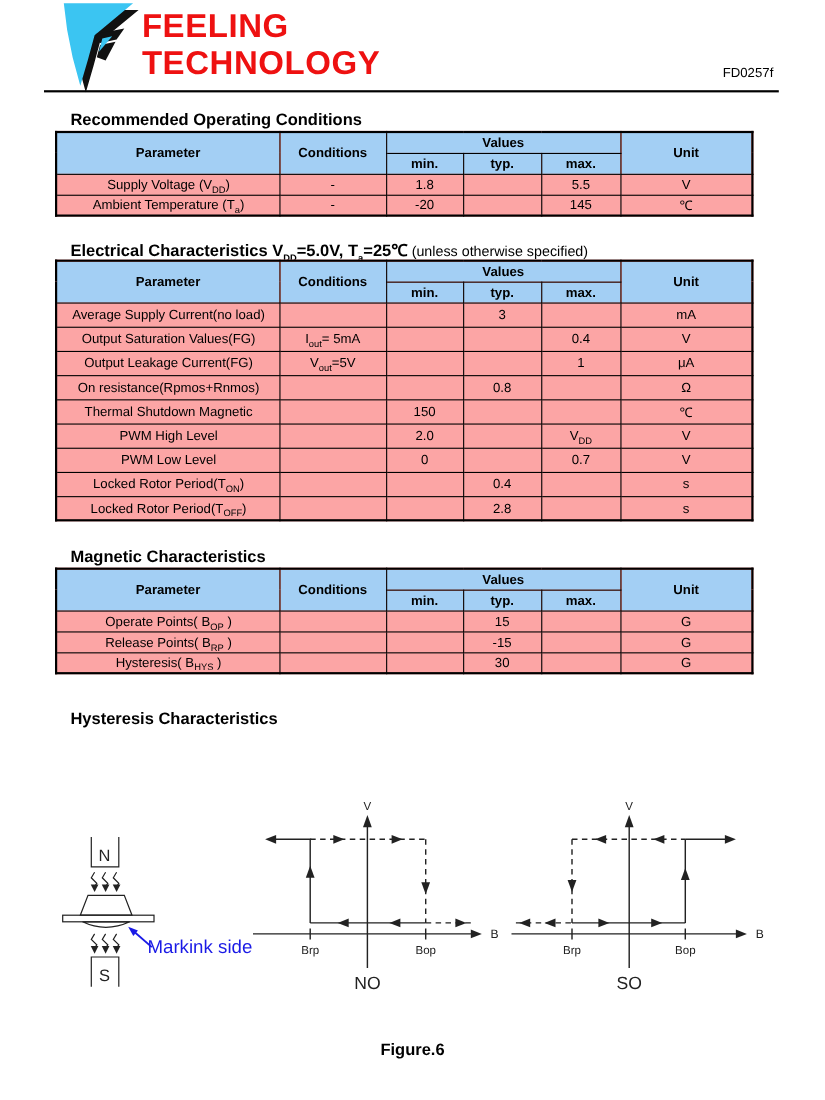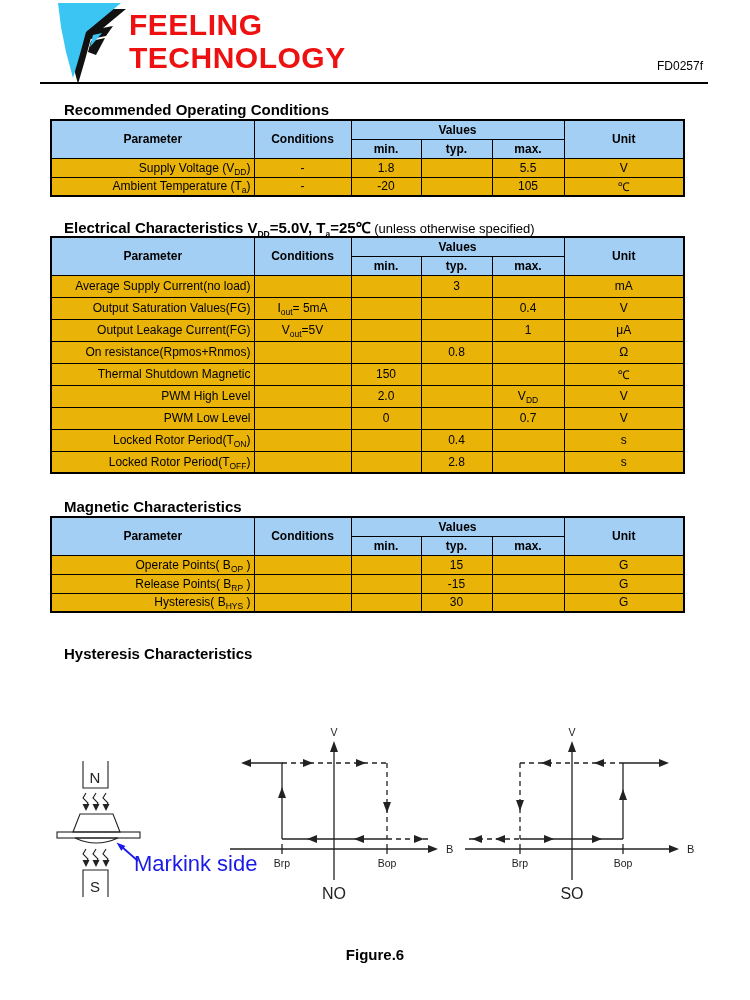--- a/index.html
+++ b/index.html
@@ -22,30 +22,30 @@
     font-weight:bold;font-size:30px;line-height:32px;letter-spacing:.5px;white-space:nowrap}
   .partno{position:absolute;top:59px;right:47px;font-size:12px;font-weight:normal}
   .hrule{position:absolute;top:82px;left:40px;width:668px;height:2px;background:#000}
 
   
   .sec{position:absolute;left:64px;margin:0;font-size:15px;font-weight:bold;white-space:nowrap}
   .sec .suffix{font-weight:normal;font-size:13px}
 
   
   table.dt{position:absolute;left:50px;width:633px;border-collapse:collapse;
-    table-layout:fixed;font-size:12px;border:2px solid #000;background:#eab308}
+    table-layout:fixed;font-size:12px;border:2px solid #000;background:#fca5a5}
   table.dt th,table.dt td{border:1px solid #000;padding:0 3px;text-align:center;
     vertical-align:middle;overflow:hidden;white-space:nowrap}
   table.dt thead th{background:var(--hdr-fill);font-weight:bold;height:19px}
   table.dt td{height:19px}
   table.t2 td{height:22px}
-  table.dt td.l{text-align:right;padding-left:4px}
+  table.dt td.l{text-align:center;padding-left:4px}
 
   
-  .mark-label{position:absolute;left:134px;top:851px;font-size:22px;color:var(--note-blue);white-space:nowrap}
+  .mark-label{position:absolute;left:134px;top:851px;font-size:17px;color:var(--note-blue);white-space:nowrap}
   .figcap{position:absolute;left:0;top:946px;width:750px;text-align:center;
     font-size:15px;font-weight:bold}
   svg text{font-family:"Liberation Sans",sans-serif;fill:#222}
   .ln{stroke:#222;stroke-width:1.3;fill:none}
   .dsh{stroke-dasharray:5 4}
   .thin{stroke:#222;stroke-width:1.1;fill:none}
   .blk{fill:#222;stroke:none}
 </style>
 </head>
 <body>
@@ -98,21 +98,21 @@
           <td>1.8</td>
           <td></td>
           <td>5.5</td>
           <td>V</td>
         </tr>
         <tr>
           <td class="l">Ambient Temperature (T<sub>a</sub>)</td>
           <td>-</td>
           <td>-20</td>
           <td></td>
-          <td>105</td>
+          <td>145</td>
           <td>℃</td>
         </tr>
       </tbody>
     </table>
 
   <h2 class="sec" style="top:217px">
     <span>Electrical Characteristics V<sub>DD</sub>=5.0V, T<sub>a</sub>=25℃</span><span class="suffix"> (unless otherwise specified)</span>
   </h2>
   <table class="dt t2" style="top:236px">
       <colgroup>

